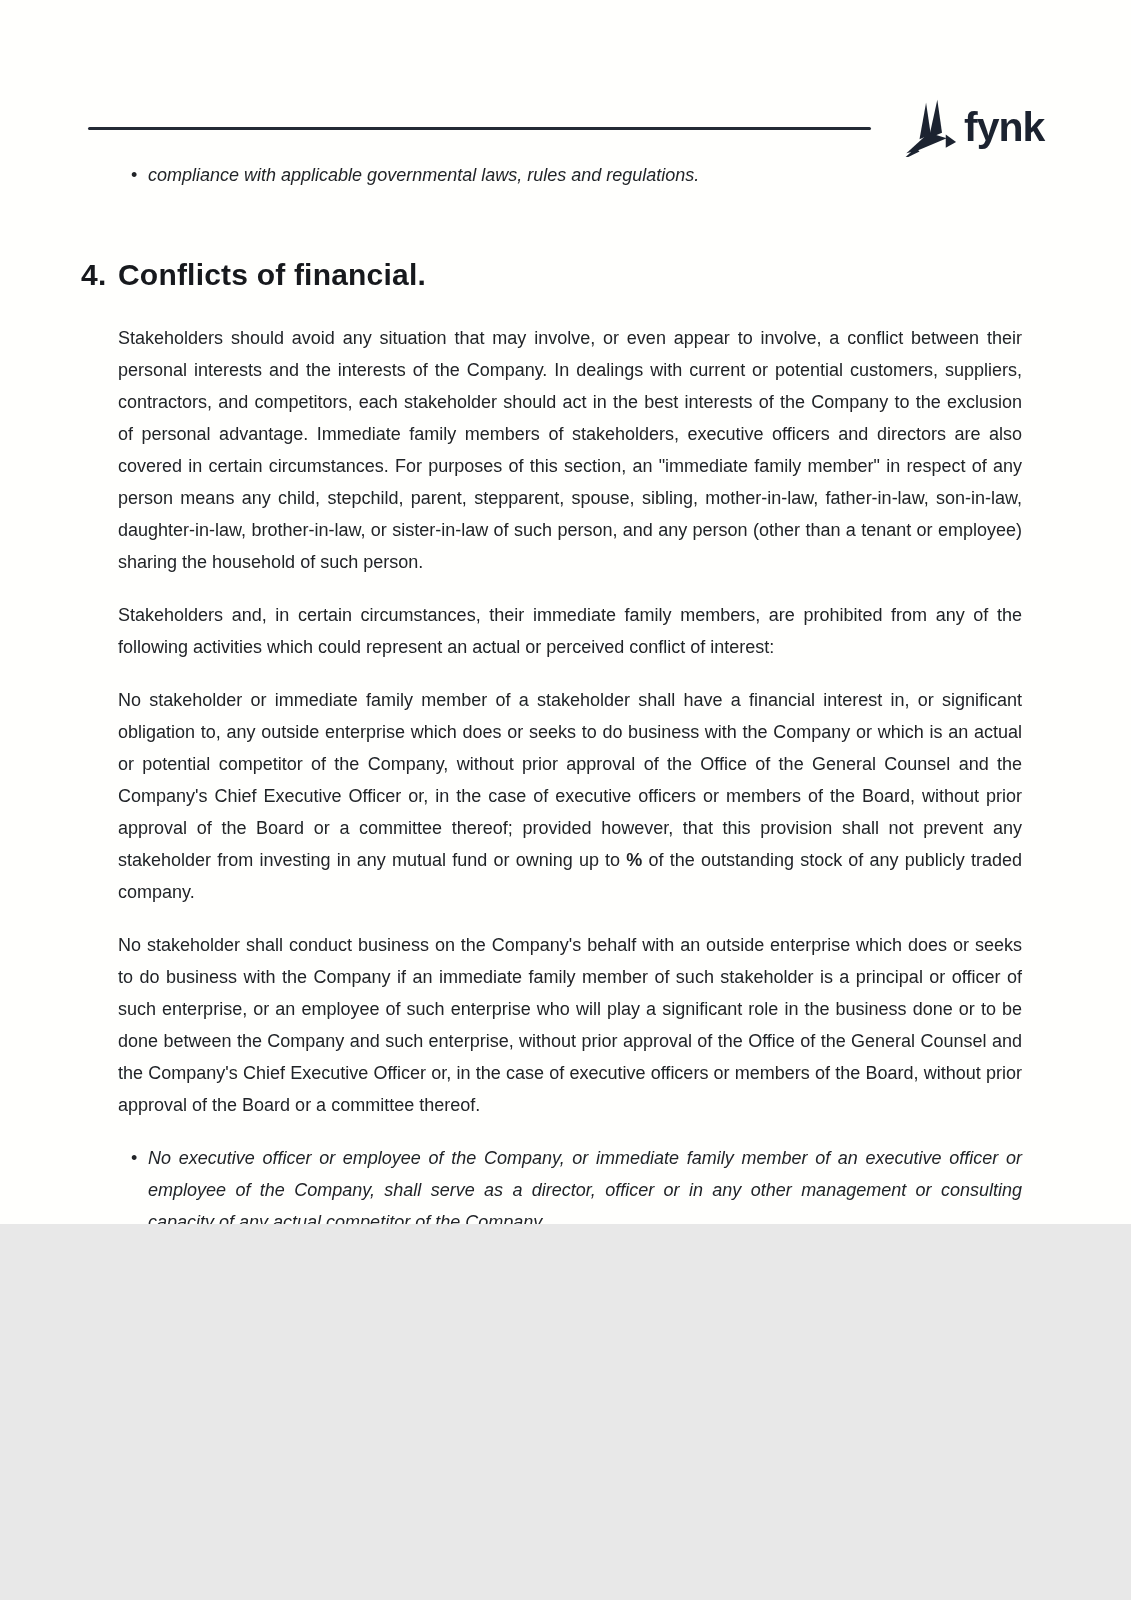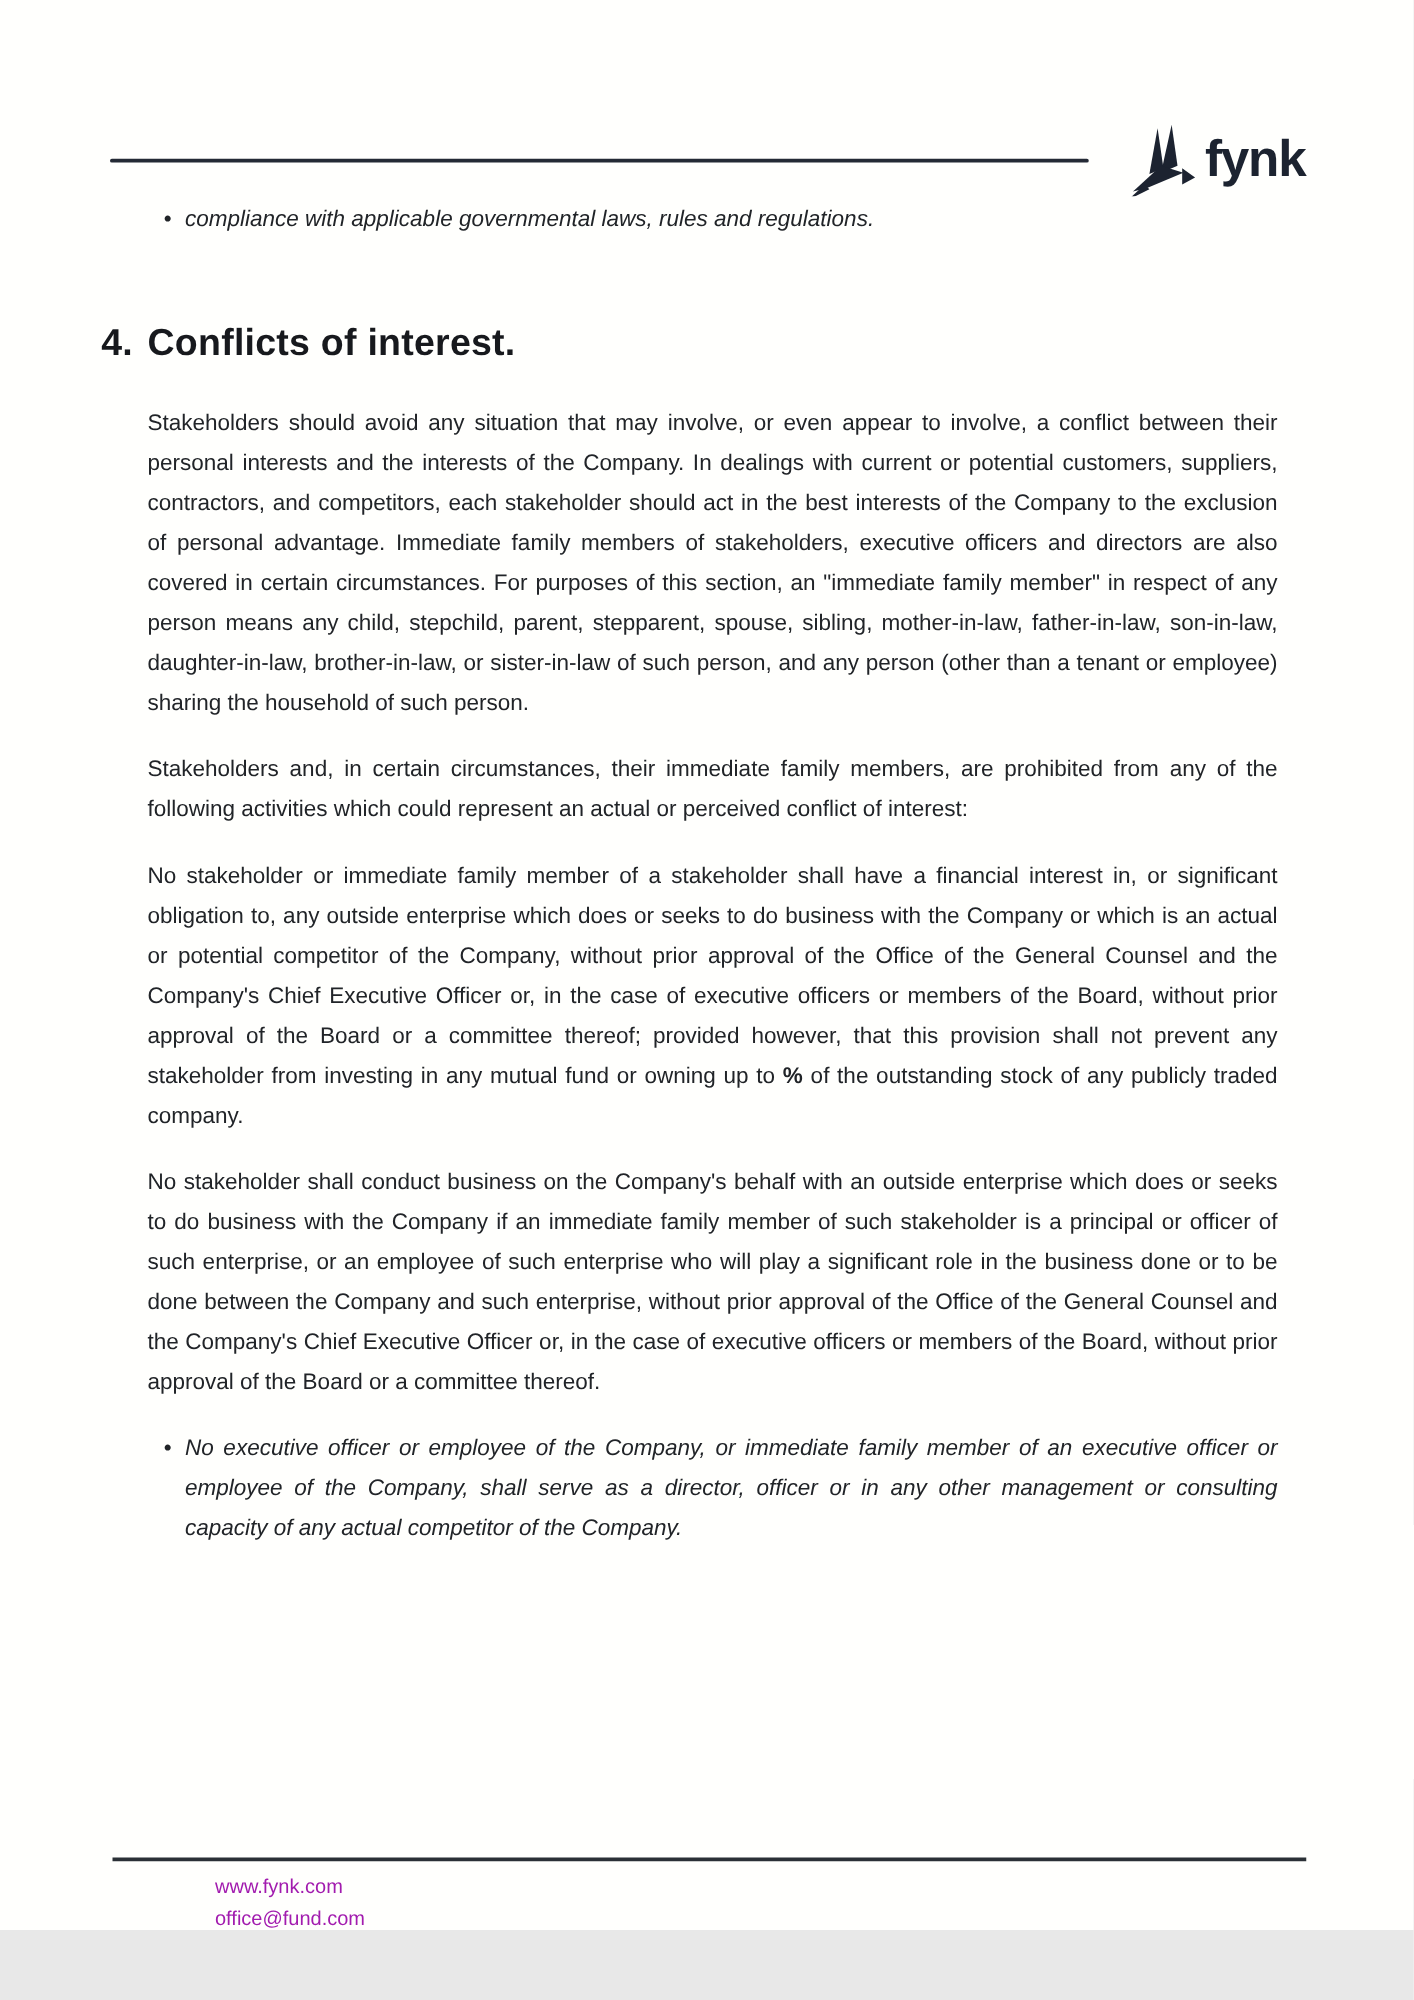--- a/index.html
+++ b/index.html
@@ -1,20 +1,20 @@
 <!DOCTYPE html>
 <html><head>
 <meta charset="utf-8">
 <style>
   * { box-sizing: border-box; }
   html, body { margin: 0; padding: 0; background: #e8e8e8; }
   .page {
     position: relative;
     width: 1131px;
-    height: 1544px;
+    height: 1224px;
     margin: 0 auto;
     background: #fffffd;
     overflow: hidden;
     font-family: "Liberation Sans", "DejaVu Sans", sans-serif;
     color: #212428;
   }
 
   
   .header-rule {
     position: absolute;
@@ -124,21 +124,21 @@
   </div>
 
   <main class="content body-text">
 
 
     <div class="bullet-item">
       <span class="bullet-marker">•</span>
       <p>compliance with applicable governmental laws, rules and regulations.</p>
     </div>
 
-    <h1 class="section-heading"><span class="section-number">4.</span><span>Conflicts of interest.</span></h1>
+    <h1 class="section-heading"><span class="section-number">4.</span><span>Conflicts of financial.</span></h1>
 
     <p class="para">Stakeholders should avoid any situation that may involve, or even appear to involve, a conflict between their personal interests and the interests of the Company. In dealings with current or potential customers, suppliers, contractors, and competitors, each stakeholder should act in the best interests of the Company to the exclusion of personal advantage. Immediate family members of stakeholders, executive officers and directors are also covered in certain circumstances. For purposes of this section, an "immediate family member" in respect of any person means any child, stepchild, parent, stepparent, spouse, sibling, mother-in-law, father-in-law, son-in-law, daughter-in-law, brother-in-law, or sister-in-law of such person, and any person (other than a tenant or employee) sharing the household of such person.</p>
 
     <p class="para">Stakeholders and, in certain circumstances, their immediate family members, are prohibited from any of the following activities which could represent an actual or perceived conflict of interest:</p>
 
     <p class="para"><span>No stakeholder or immediate family member of a stakeholder shall have a financial interest in, or significant obligation to, any outside enterprise which does or seeks to do business with the Company or which is an actual or potential competitor of the Company, without prior approval of the Office of the General Counsel and the Company's Chief Executive Officer or, in the case of executive officers or members of the Board, without prior approval of the Board or a committee thereof; provided however, that this provision shall not prevent any stakeholder from investing in any mutual fund or owning up to </span><strong>%</strong><span> of the outstanding stock of any publicly traded company.</span></p>
 
     <p class="para">No stakeholder shall conduct business on the Company's behalf with an outside enterprise which does or seeks to do business with the Company if an immediate family member of such stakeholder is a principal or officer of such enterprise, or an employee of such enterprise who will play a significant role in the business done or to be done between the Company and such enterprise, without prior approval of the Office of the General Counsel and the Company's Chief Executive Officer or, in the case of executive officers or members of the Board, without prior approval of the Board or a committee thereof.</p>
 
     <div class="bullet-item">

